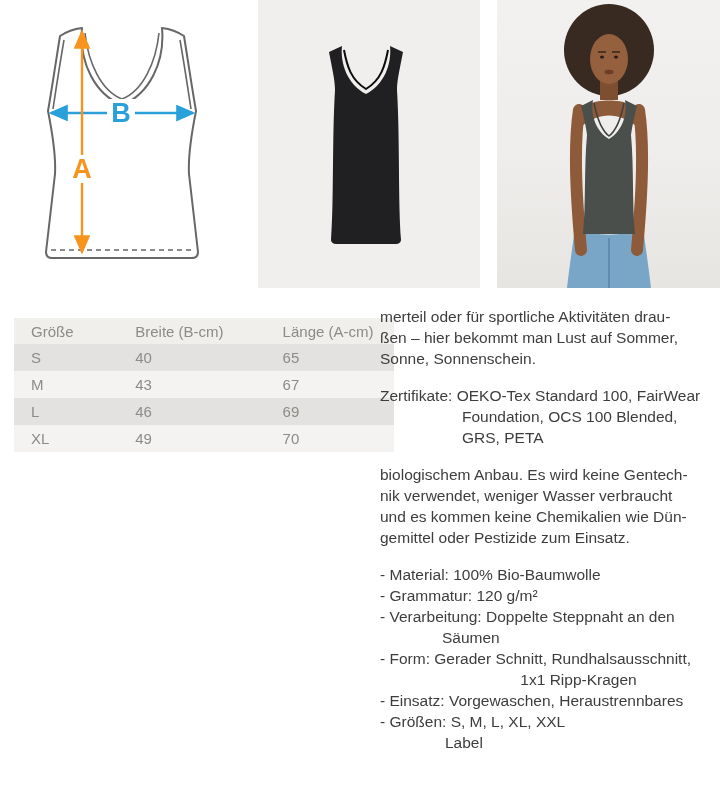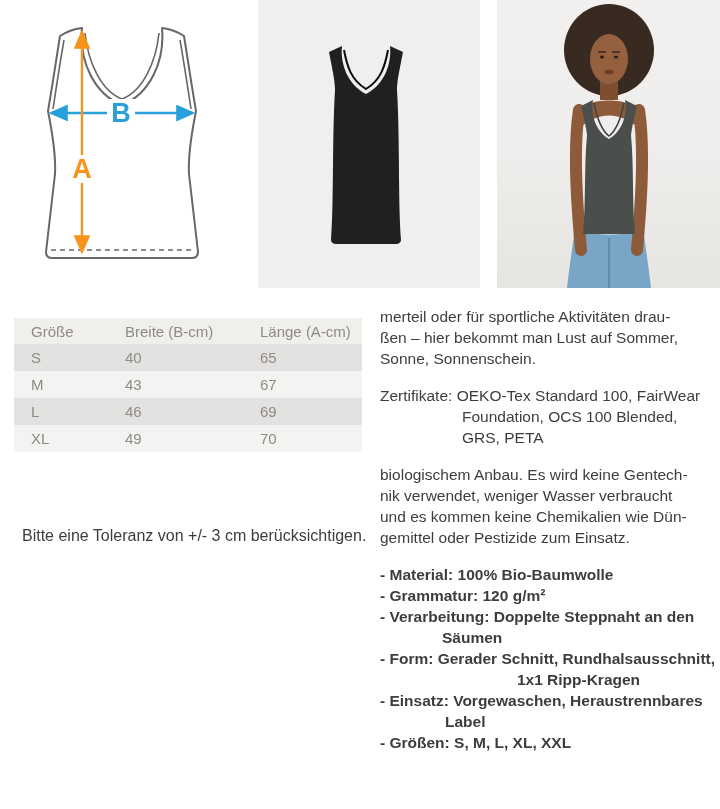--- a/index.html
+++ b/index.html
@@ -20,35 +20,35 @@
   .hem-dash     { fill:none; stroke:#676767; stroke-width:1.5; stroke-dasharray:5 4; }
   .arrow-a      { stroke:var(--orange); stroke-width:2.4; fill:none; }
   .arrow-b      { stroke:var(--blue);   stroke-width:2.4; fill:none; }
   .fill-orange  { fill:var(--orange); }
   .fill-blue    { fill:var(--blue); }
   .label-a      { fill:var(--orange); font:bold 27px "Liberation Sans",sans-serif; }
   .label-b      { fill:var(--blue);   font:bold 27px "Liberation Sans",sans-serif; }
   .label-bg     { fill:#ffffff; }
 
   
-  .size-table { position:absolute; left:14px; top:318px; width:348px;
+  .size-table { position:absolute; left:14px; top:318px; width:380px;
                 border-collapse:collapse; font-size:15px; color:var(--muted); }
   .size-table th { background:var(--header_bg); font-weight:400; text-align:left; height:26px; }
   .size-table td { height:27px; }
   .size-table th:first-child, .size-table td:first-child { padding-left:17px; }
   .size-table tbody tr:nth-child(odd)  td { background:var(--row_dark); }
   .size-table tbody tr:nth-child(even) td { background:var(--row_light); }
 
   .tolerance { position:absolute; left:22px; top:527px; font-size:16px; color:var(--text); }
 
   
   .description { position:absolute; left:380px; top:306px; width:338px;
                  font-size:15.5px; line-height:21px; color:var(--text); }
   .description p { margin:0 0 16px 0; }
-  .description p:last-child { margin-top:8px; margin-bottom:4px;font-weight:bold; }
+  .description p:last-child { margin-top:8px; margin-bottom:4px; }
   .description .line { display:block; }
   .ind-82 { padding-left:82px; }
   .ind-62 { padding-left:62px; }
   .ind-59 { padding-left:59px;text-align:center; }
   .ind-65 { padding-left:65px; }
 </style>
 </head>
 <body>
 
 <div class="page">
@@ -149,21 +149,20 @@
         <td>69</td>
       </tr>
       <tr>
         <td>XL</td>
         <td>49</td>
         <td>70</td>
       </tr>
     </tbody>
   </table>
 
-  <p class="tolerance">Bitte eine Toleranz von +/- 3 cm berücksichtigen.</p>
 
   <div class="description">
     <p>
       <span class="line">merteil oder für sportliche Aktivitäten drau-</span>
       <span class="line">ßen – hier bekommt man Lust auf Sommer,</span>
       <span class="line">Sonne, Sonnenschein.</span>
     </p>
     <p>
       <span class="line">Zertifikate: OEKO-Tex Standard 100, FairWear</span>
       <span class="line ind-82">Foundation, OCS 100 Blended,</span>
@@ -176,18 +175,18 @@
       <span class="line">gemittel oder Pestizide zum Einsatz.</span>
     </p>
     <p>
       <span class="line">- Material: 100% Bio-Baumwolle</span>
       <span class="line">- Grammatur: 120 g/m²</span>
       <span class="line">- Verarbeitung: Doppelte Steppnaht an den</span>
       <span class="line ind-62">Säumen</span>
       <span class="line">- Form: Gerader Schnitt, Rundhalsausschnitt,</span>
       <span class="line ind-59">1x1 Ripp-Kragen</span>
       <span class="line">- Einsatz: Vorgewaschen, Heraustrennbares</span>
+      <span class="line">- Größen: S, M, L, XL, XXL</span>
       <span class="line ind-65">Label</span>
-      <span class="line">- Größen: S, M, L, XL, XXL</span>
     </p>
   </div>
 
 </div>
 
 </body></html>

